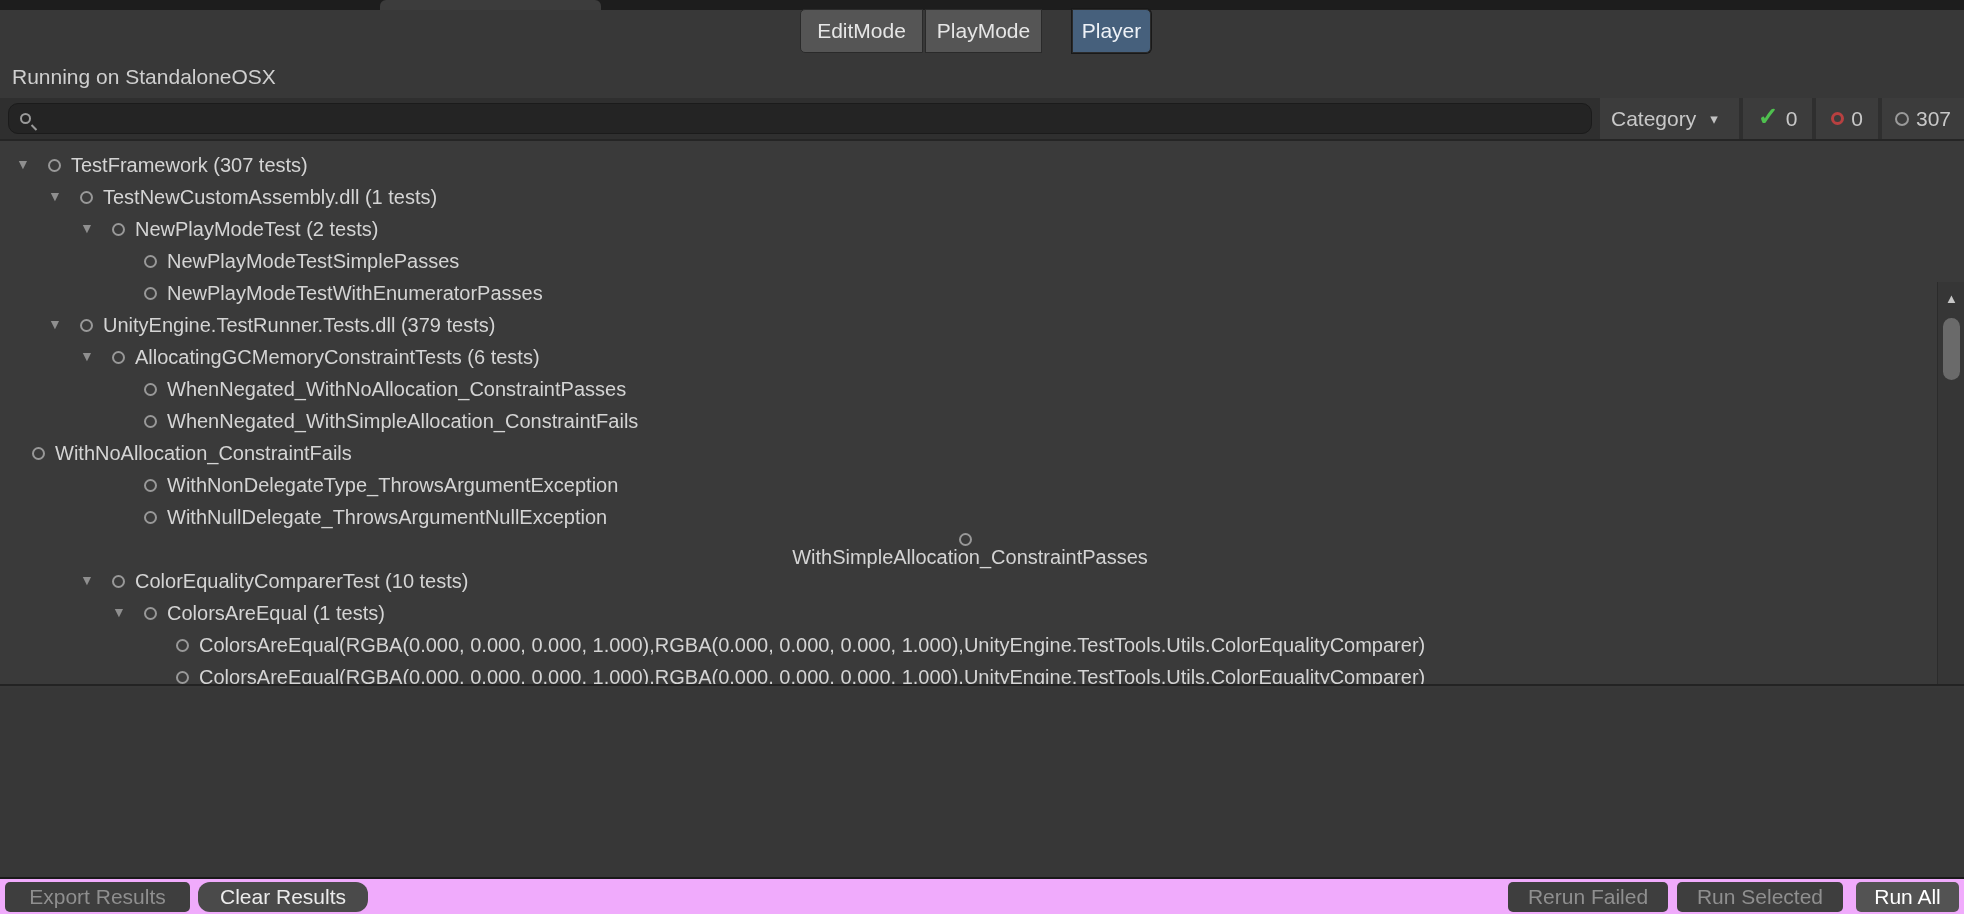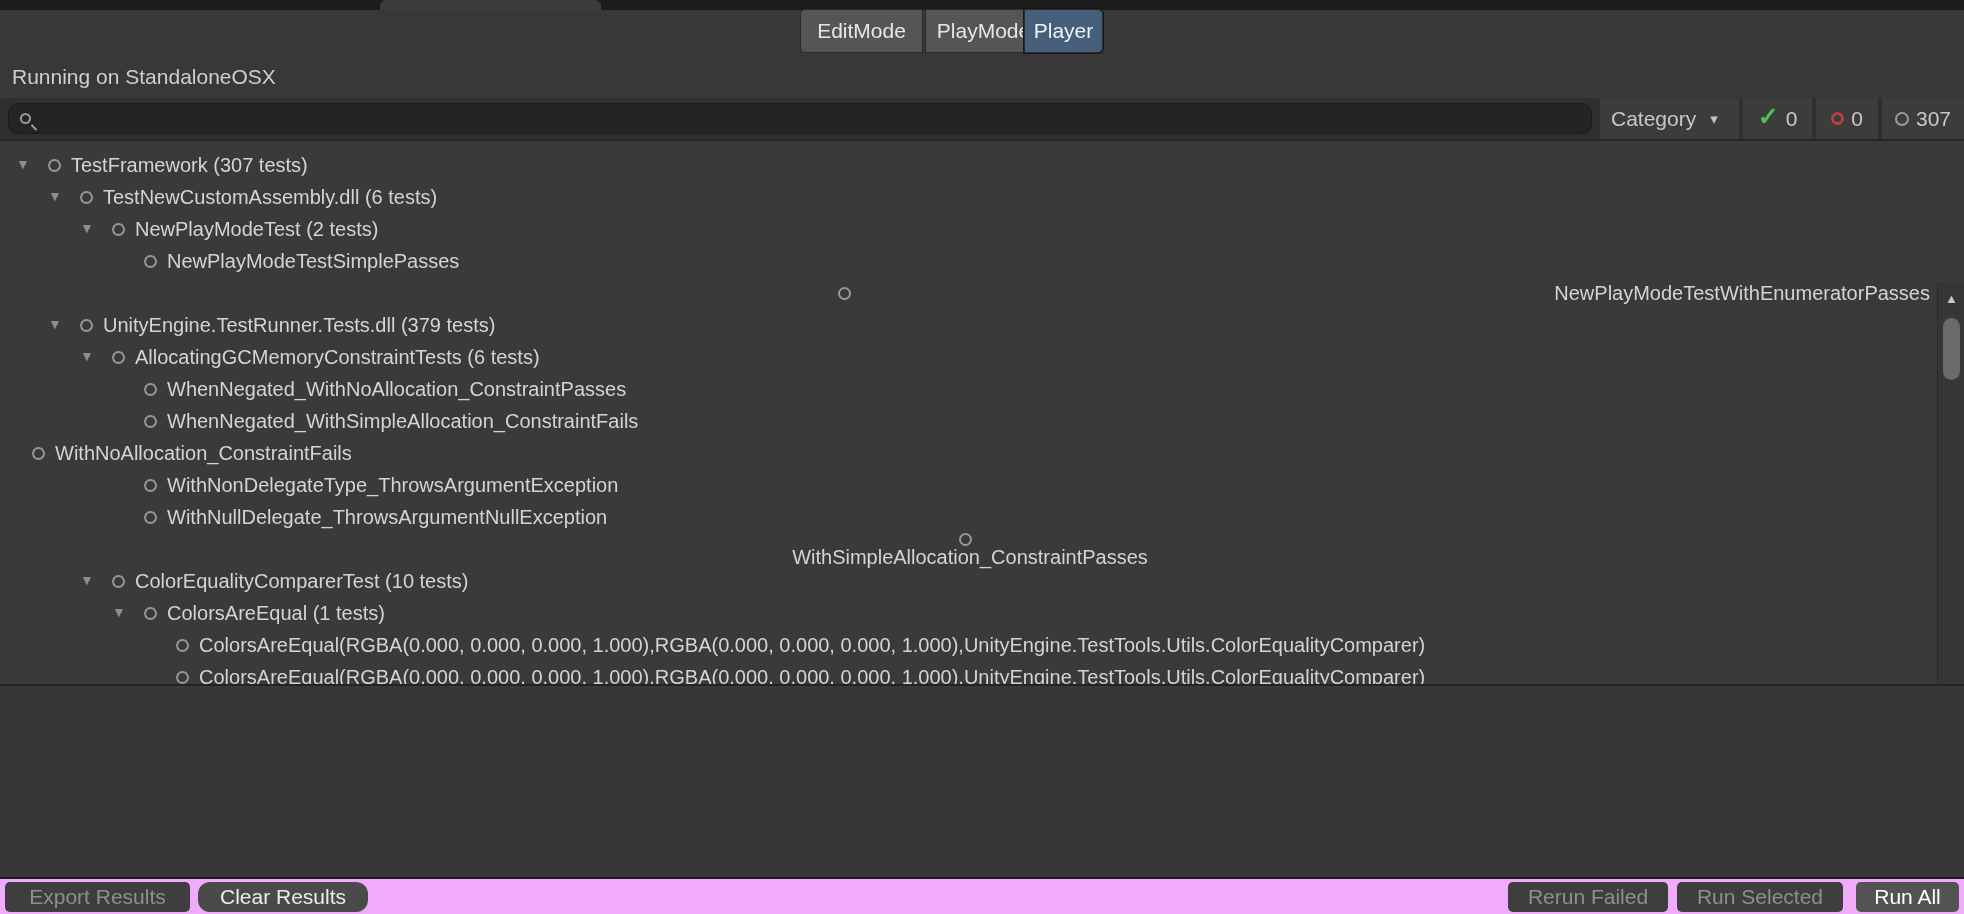--- a/index.html
+++ b/index.html
@@ -16,21 +16,21 @@
   .mode-tabs { position:absolute; left:0; top:9px; width:1964px; height:46px; }
   .mode-tab {
     position:absolute; top:0; height:44px; display:flex; align-items:center; justify-content:center;
     background:#555555; color:#e6e6e6; font-size:21px; border:1px solid #2a2a2a; cursor:default;
   }
   .mode-tab.first { border-radius:5px 0 0 5px; }
   .mode-tab.last  { border-radius:0 5px 5px 0; }
   .mode-tab.selected { background:#46607c; color:#eef2f7; box-shadow:0 0 0 1px #191919; }
   .tab-editmode { left:800px; width:123px; }
   .tab-playmode { left:925px; width:117px; }
-  .tab-player   { left:1024px; width:79px; }
+  .tab-player   { left:1072px; width:79px; }
   
   .status-row { position:absolute; left:0; top:56px; width:1964px; height:42px; display:flex; align-items:center; padding-left:12px; font-size:21px; color:#cfcfcf; }
   
   .toolbar { position:absolute; left:0; top:98px; width:1964px; height:43px; background:#2f2f2f; border-bottom:2px solid #252525; }
   .search-field {
     position:absolute; left:8px; top:5px; width:1584px; height:31px;
     background:#242424; border:1px solid #1b1b1b; border-radius:10px;
     display:flex; align-items:center; padding-left:11px;
   }
   .search-icon { width:11px; height:11px; border:2px solid #9a9a9a; border-radius:50%; position:relative; flex:0 0 auto; }
@@ -118,35 +118,35 @@
             <span class="tri">▼</span>
           </span>
           <span class="tree-circle"></span>
           <span class="tree-label">TestFramework (307 tests)</span>
         </div>
         <div class="tree-row" style="padding-left: 48px;">
           <span class="tri-slot">
             <span class="tri">▼</span>
           </span>
           <span class="tree-circle"></span>
-          <span class="tree-label">TestNewCustomAssembly.dll (6 tests)</span>
+          <span class="tree-label">TestNewCustomAssembly.dll (1 tests)</span>
         </div>
         <div class="tree-row" style="padding-left: 80px;">
           <span class="tri-slot">
             <span class="tri">▼</span>
           </span>
           <span class="tree-circle"></span>
           <span class="tree-label">NewPlayModeTest (2 tests)</span>
         </div>
         <div class="tree-row" style="padding-left: 112px;">
           <span class="tri-slot"></span>
           <span class="tree-circle"></span>
           <span class="tree-label">NewPlayModeTestSimplePasses</span>
         </div>
-        <div class="tree-row" style="padding-left: 112px; justify-content: space-between;">
+        <div class="tree-row" style="padding-left: 112px;">
           <span class="tri-slot"></span>
           <span class="tree-circle"></span>
           <span class="tree-label">NewPlayModeTestWithEnumeratorPasses</span>
         </div>
         <div class="tree-row" style="padding-left: 48px;">
           <span class="tri-slot">
             <span class="tri">▼</span>
           </span>
           <span class="tree-circle"></span>
           <span class="tree-label">UnityEngine.TestRunner.Tests.dll (379 tests)</span>

